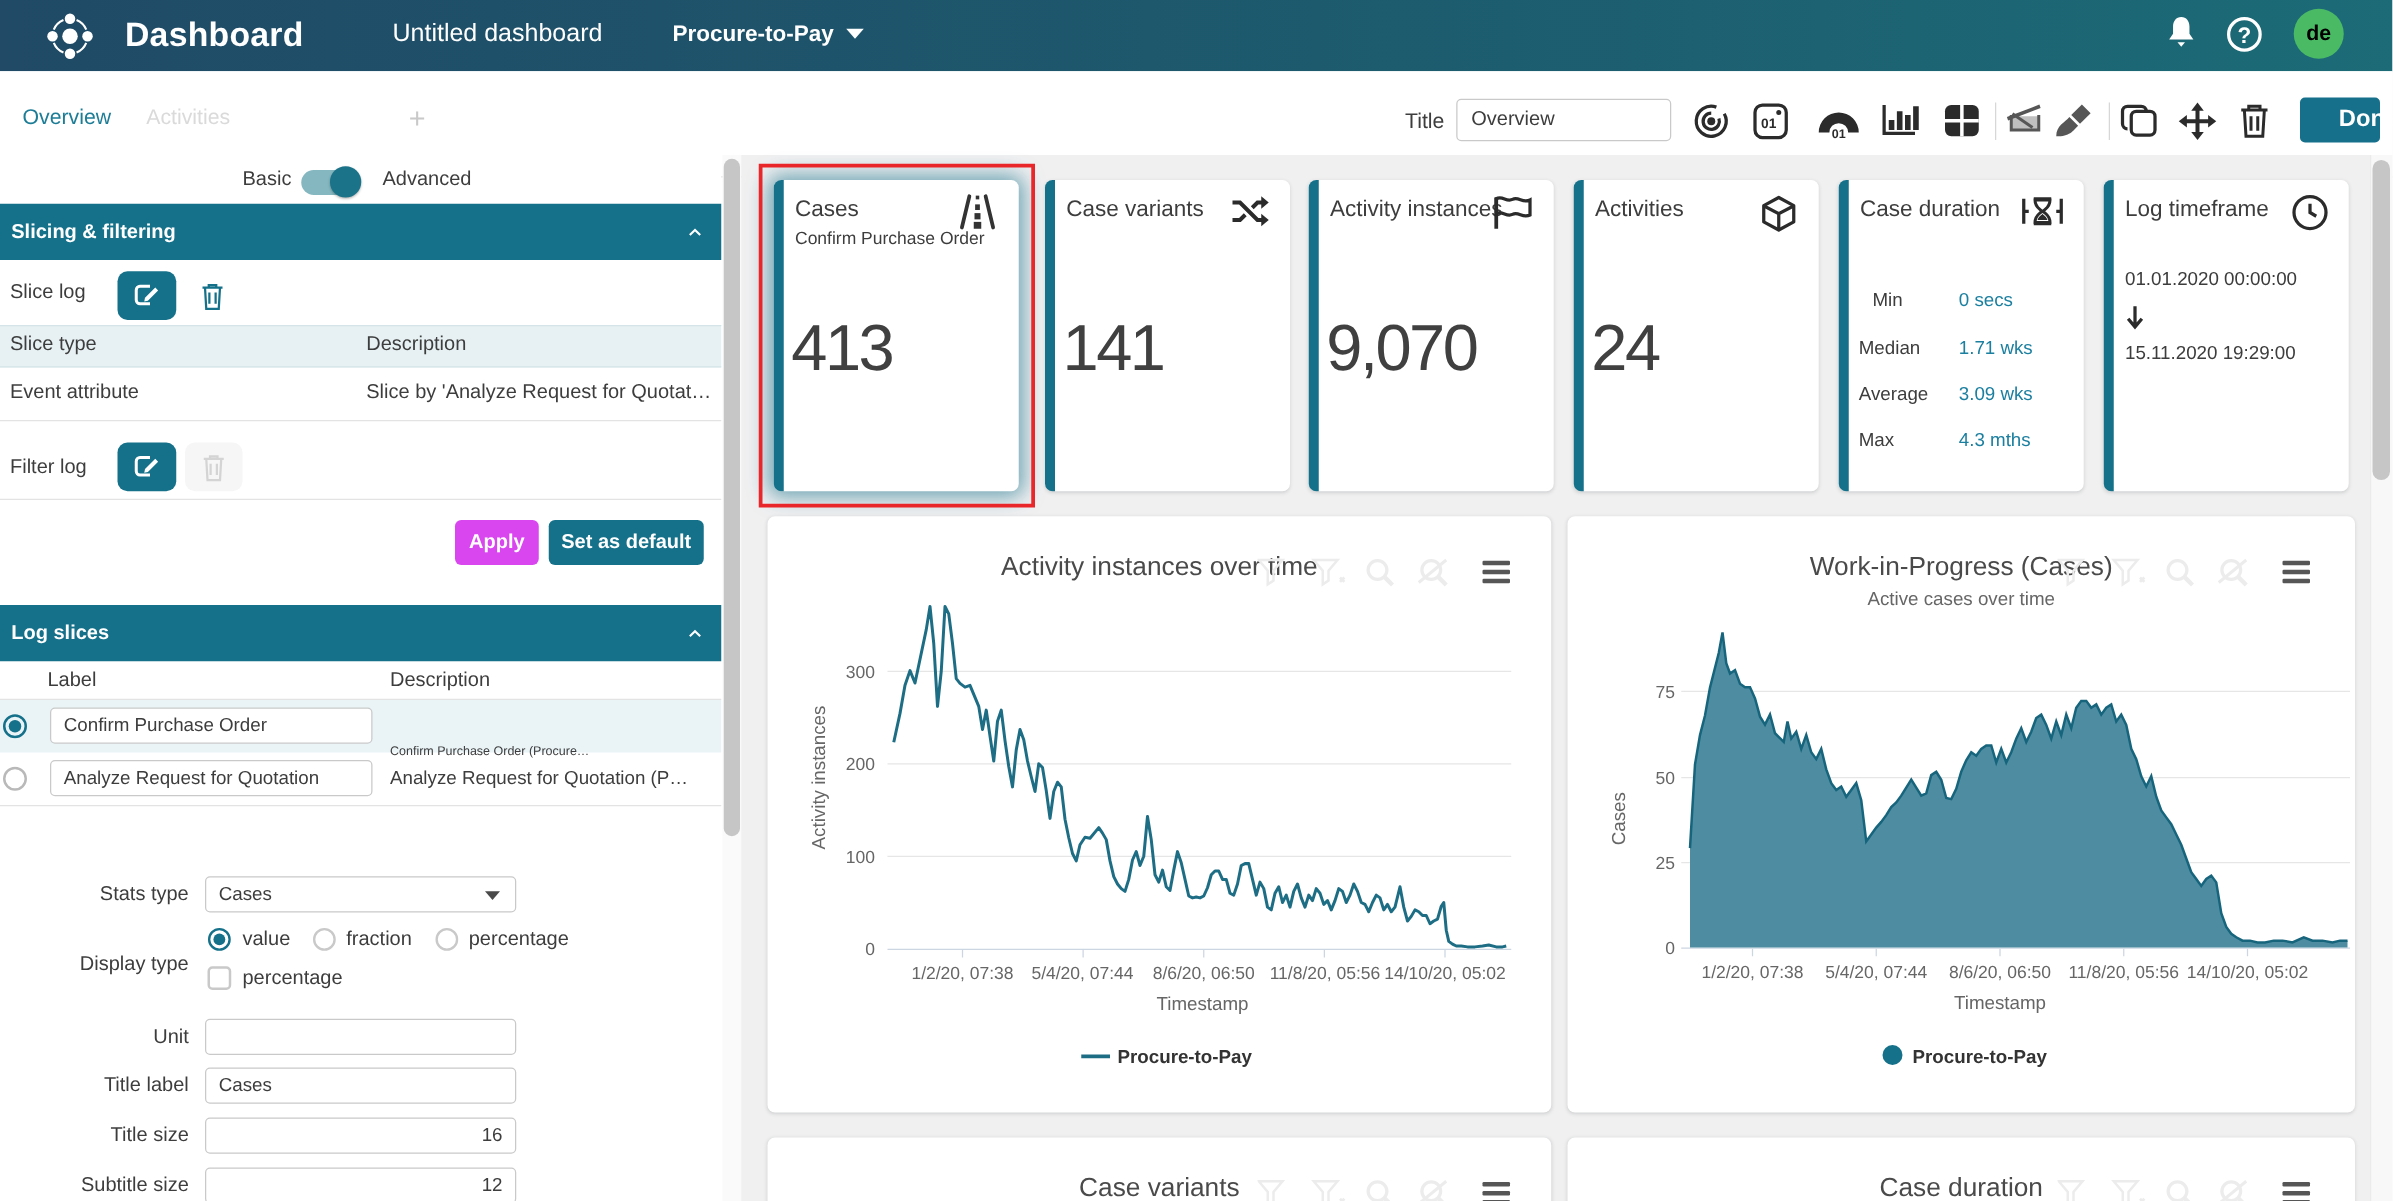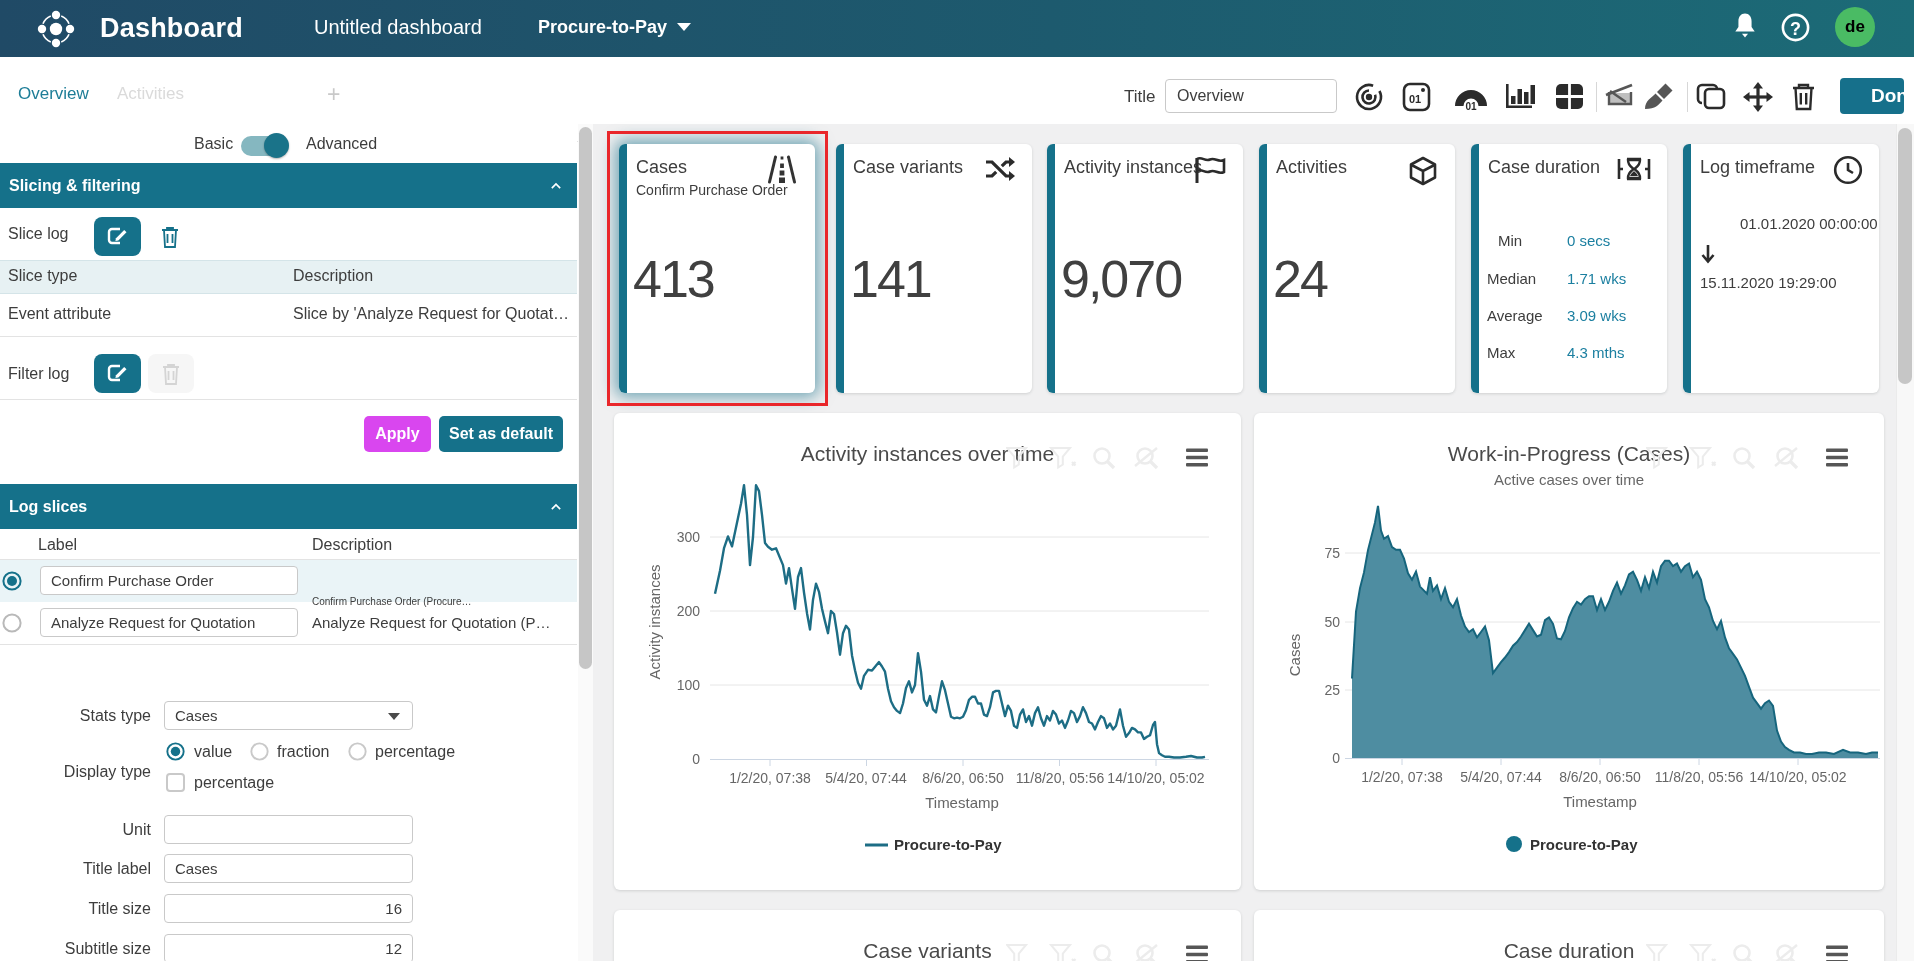--- a/index.html
+++ b/index.html
@@ -325,21 +325,21 @@
       <path d="M2 4 V24 M32 4 V24" stroke="#2b2b2b" stroke-width="2.6"></path>
       <path d="M2 14 h4 M28 14 h4" stroke="#2b2b2b" stroke-width="2.6"></path>
       <path d="M10 4 h14 M10 24 h14 M11 5 C11 11 15 12 16.5 14 C15 16 11 17 11 23 h12 C23 17 19 16 17.5 14 C19 12 23 11 23 5 Z" fill="none" stroke="#2b2b2b" stroke-width="2.4"></path>
       <path d="M13 21 C14 18 16 17.5 17 16 C18 17.5 20 18 21 21 Z" fill="#2b2b2b"></path>
     </svg>
   </div>
 
   <div class="card kcard" style="left:1683px;">
     <div class="kstripe"></div>
     <div class="ktitle">Log timeframe</div>
-    <div class="drow" style="left:17px;top:71px;margin-left:40px;">01.01.2020 00:00:00</div>
+    <div class="drow" style="left:17px;top:71px;">01.01.2020 00:00:00</div>
     <svg class="abs" style="left:17px;top:100px;" width="16" height="22" viewBox="0 0 16 22">
         <path d="M8 1 V16 M2.5 11 L8 17.5 L13.5 11" stroke="#2b2b2b" stroke-width="2.6" fill="none"></path>
       </svg>
     <div class="drow" style="left:17px;top:130px;">15.11.2020 19:29:00</div>
     <svg class="kicon" width="30" height="30" viewBox="0 0 30 30">
       <circle cx="15" cy="15" r="12.8" fill="none" stroke="#2b2b2b" stroke-width="2.6"></circle>
       <path d="M15 8 V15 L20 18" fill="none" stroke="#2b2b2b" stroke-width="2.6"></path>
     </svg>
   </div>
 

